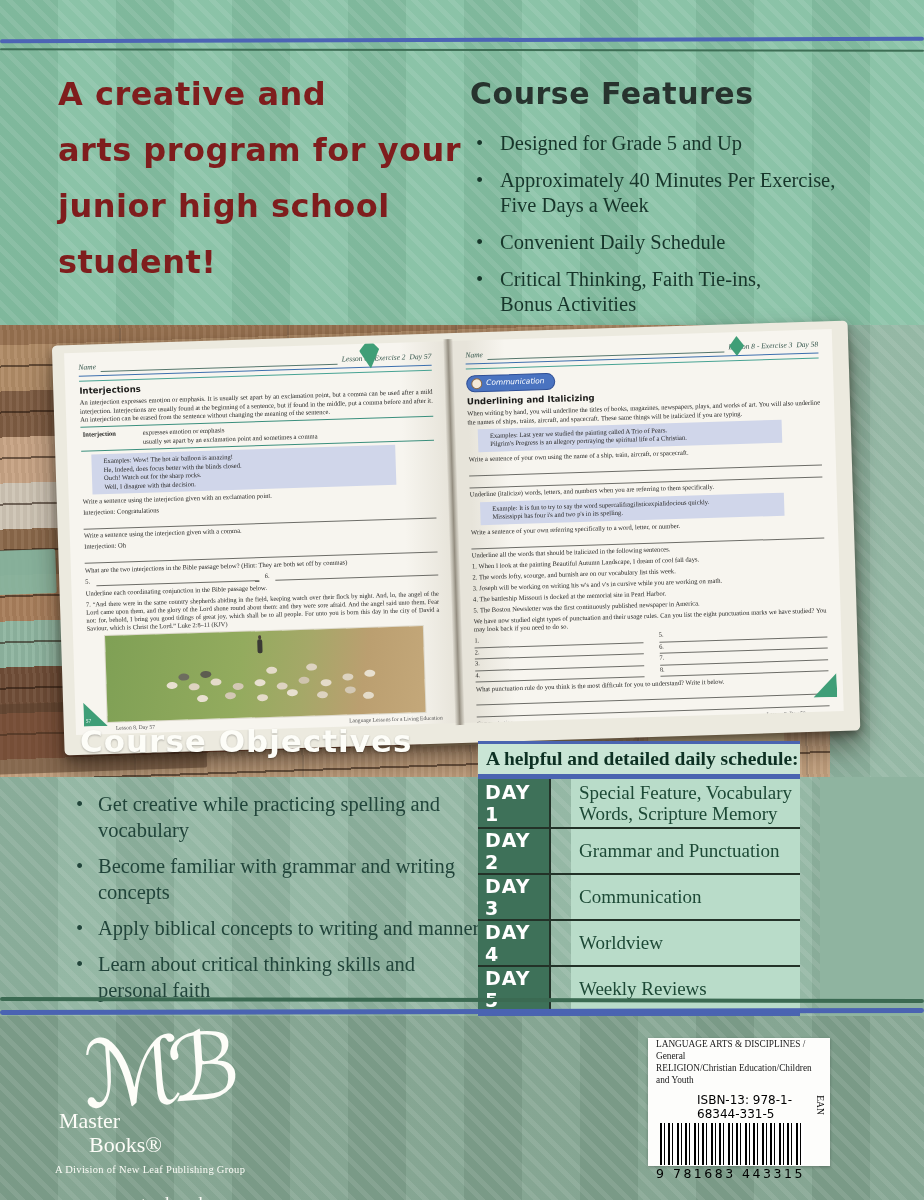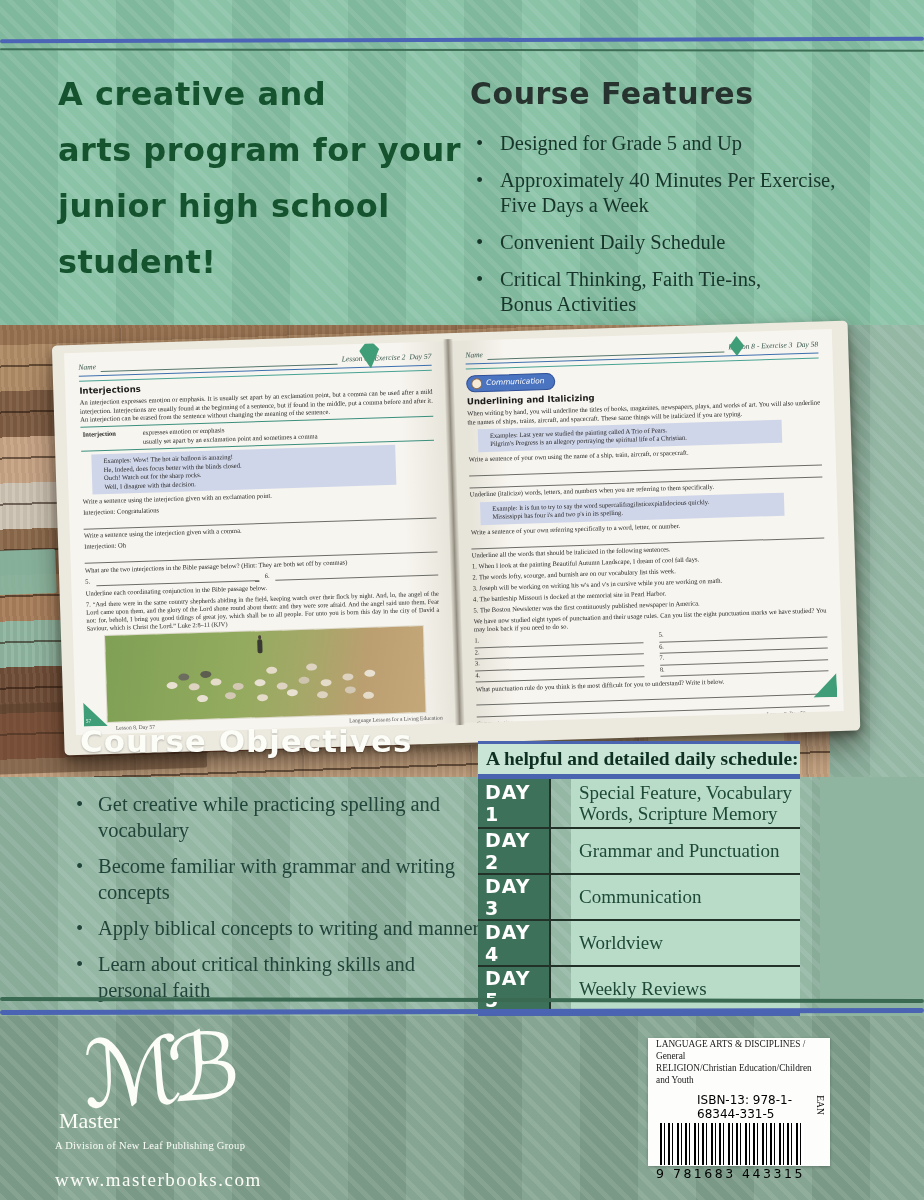--- a/index.html
+++ b/index.html
@@ -9,21 +9,21 @@
         background:repeating-linear-gradient(45deg,rgba(255,255,255,.09) 0 5px,rgba(255,255,255,0) 5px 13px),
                    repeating-linear-gradient(90deg,rgba(0,0,0,.045) 0 58px,rgba(255,255,255,.05) 58px 116px);}
   .pre-line{white-space:pre-line;}
 
   
   .top-section{position:absolute;left:0;top:0;width:924px;height:325px;background:#85c0a3;}
   .hline{position:absolute;left:0;right:0;border-radius:4px;}
   .hline-blue{top:38px;height:4px;background:#4c64b5;transform:rotate(-.15deg);}
   .hline-green{top:49px;height:2px;background:#3e6e55;transform:rotate(.1deg);}
   .tagline{position:absolute;left:58px;top:66px;width:430px;
-        font-family:"DejaVu Sans",sans-serif;font-weight:bold;color:#14532d;
+        font-family:"DejaVu Sans",sans-serif;font-weight:bold;color:#7f1d1d;
         font-size:32px;letter-spacing:.5px;}
   .tagline-line{height:56px;line-height:56px;}
   .features{position:absolute;left:470px;top:76px;width:430px;}
   .features-title{font-family:"DejaVu Sans",sans-serif;font-weight:bold;font-size:30px;
         color:#27332e;margin-bottom:20px;letter-spacing:.5px;}
   .feature-item{position:relative;padding-left:30px;margin-bottom:11px;
         font-size:20.5px;line-height:1.25;color:#17352a;}
   .feature-item::before{content:"\2022";position:absolute;left:6px;top:0;}
 
   
@@ -335,20 +335,21 @@
     </div>
   </div>
 
   <div class="sep sep-green"></div>
   <div class="sep sep-blue"></div>
 
   <div class="footer stripes">
     <div class="logo-block">
       <div class="mb-monogram">ℳℬ</div>
       <div class="mb-name1">Master</div>
+      <div class="mb-name2">Books®</div>
       <div class="mb-division">A Division of New Leaf Publishing Group</div>
       <div class="mb-website">www.masterbooks.com</div>
     </div>
     <div class="barcode-box">
       <div class="bc-cat">LANGUAGE ARTS &amp; DISCIPLINES / General</div>
       <div class="bc-cat">RELIGION/Christian Education/Children and Youth</div>
       <div class="bc-isbn">
         <span>ISBN-13:</span>
         <span>978-1-68344-331-5</span>
       </div>

